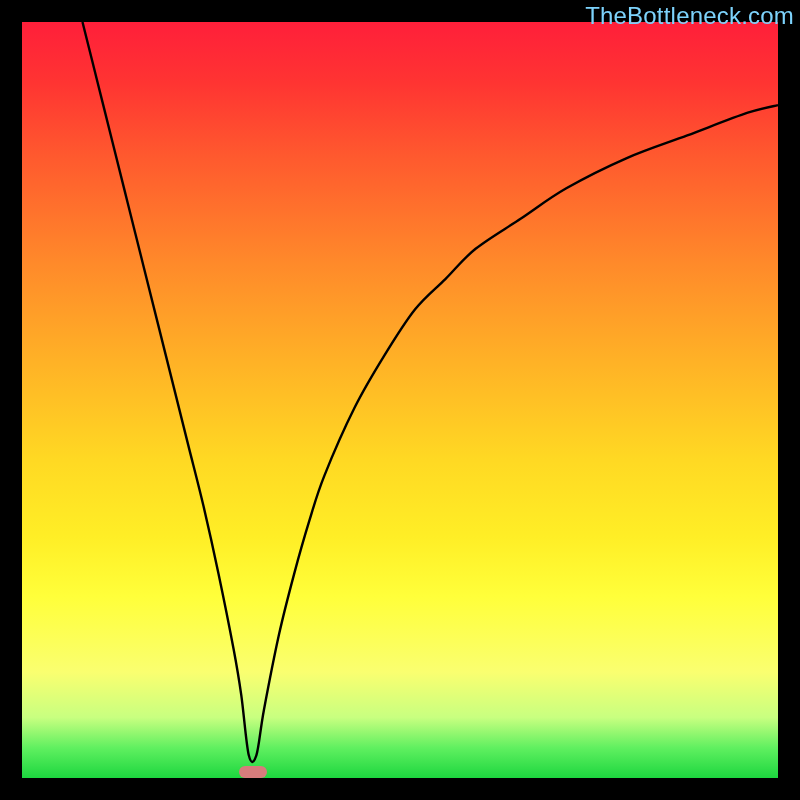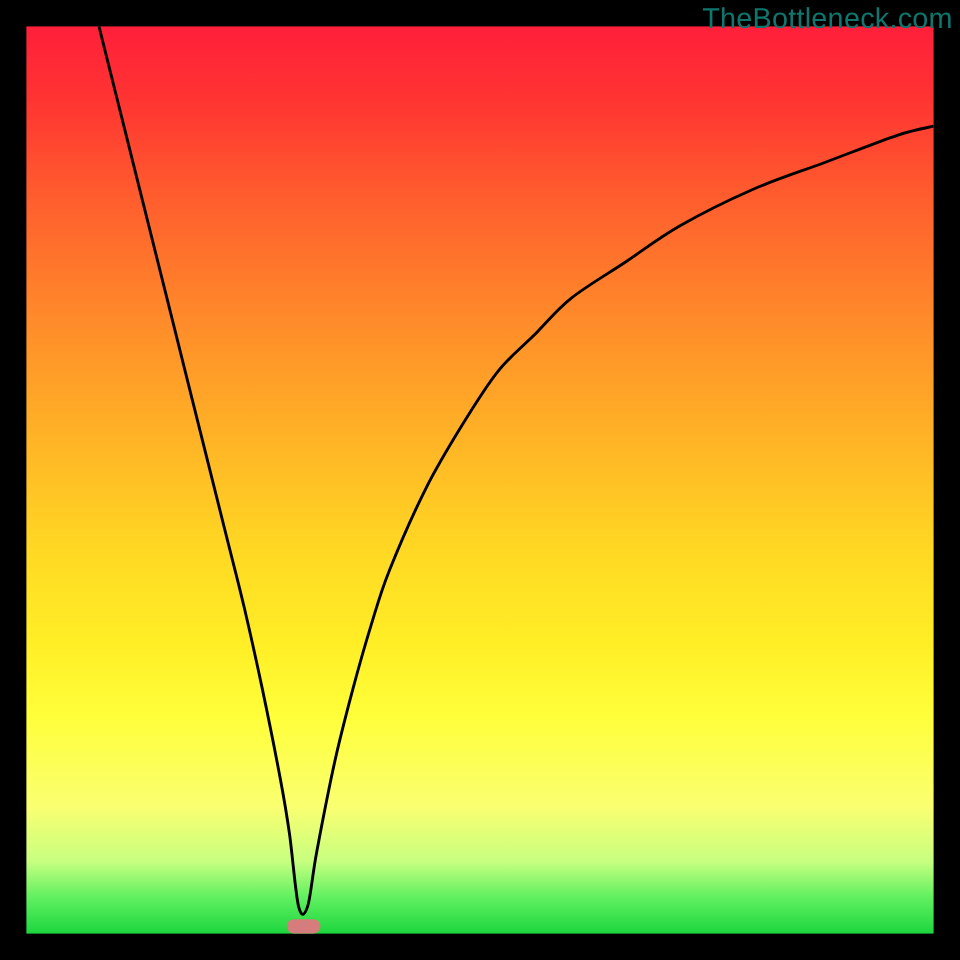--- a/index.html
+++ b/index.html
@@ -39,21 +39,21 @@
       #faff70 86%,
       #c8ff80 92%,
       #60f060 96%,
       #1dd63f 100%
     );
   }
   .watermark {
     position: absolute;
     top: 2px;
     right: 6px;
-    color: #0f766e;
+    color: #7dd3fc;
     font-size: 24px;
     letter-spacing: 0.2px;
     font-weight: 400;
     user-select: none;
   }
   svg.curve {
     position: absolute;
     left: 0;
     top: 0;
     width: 756px;

